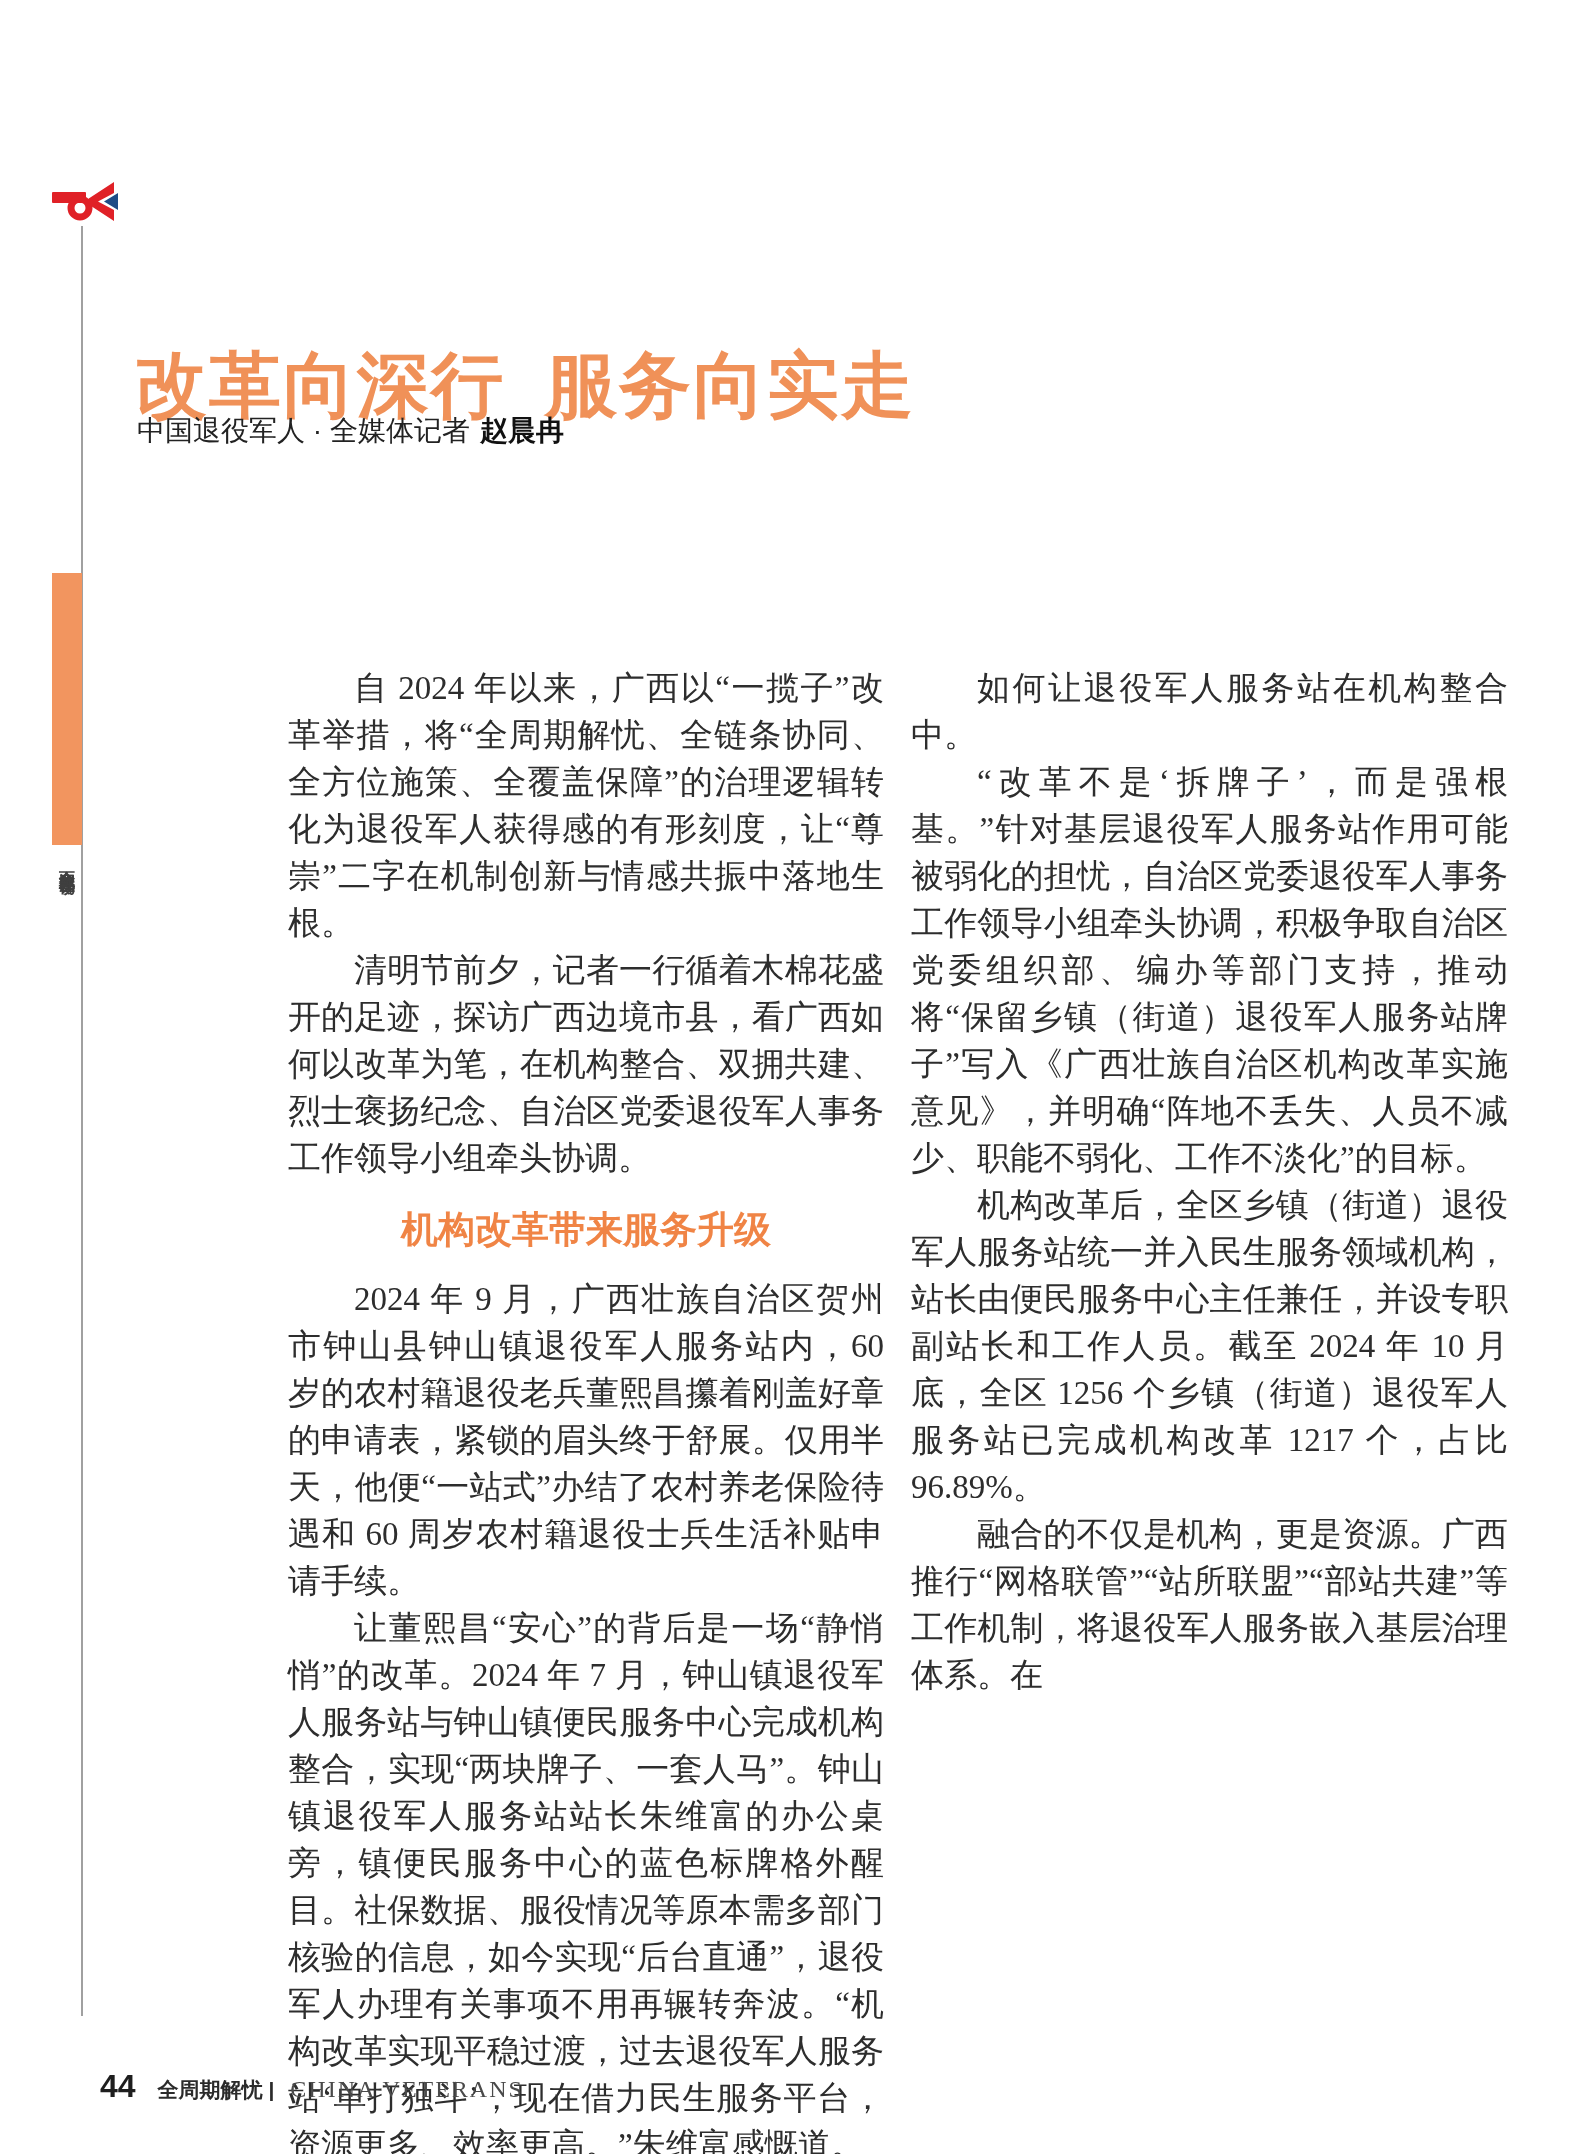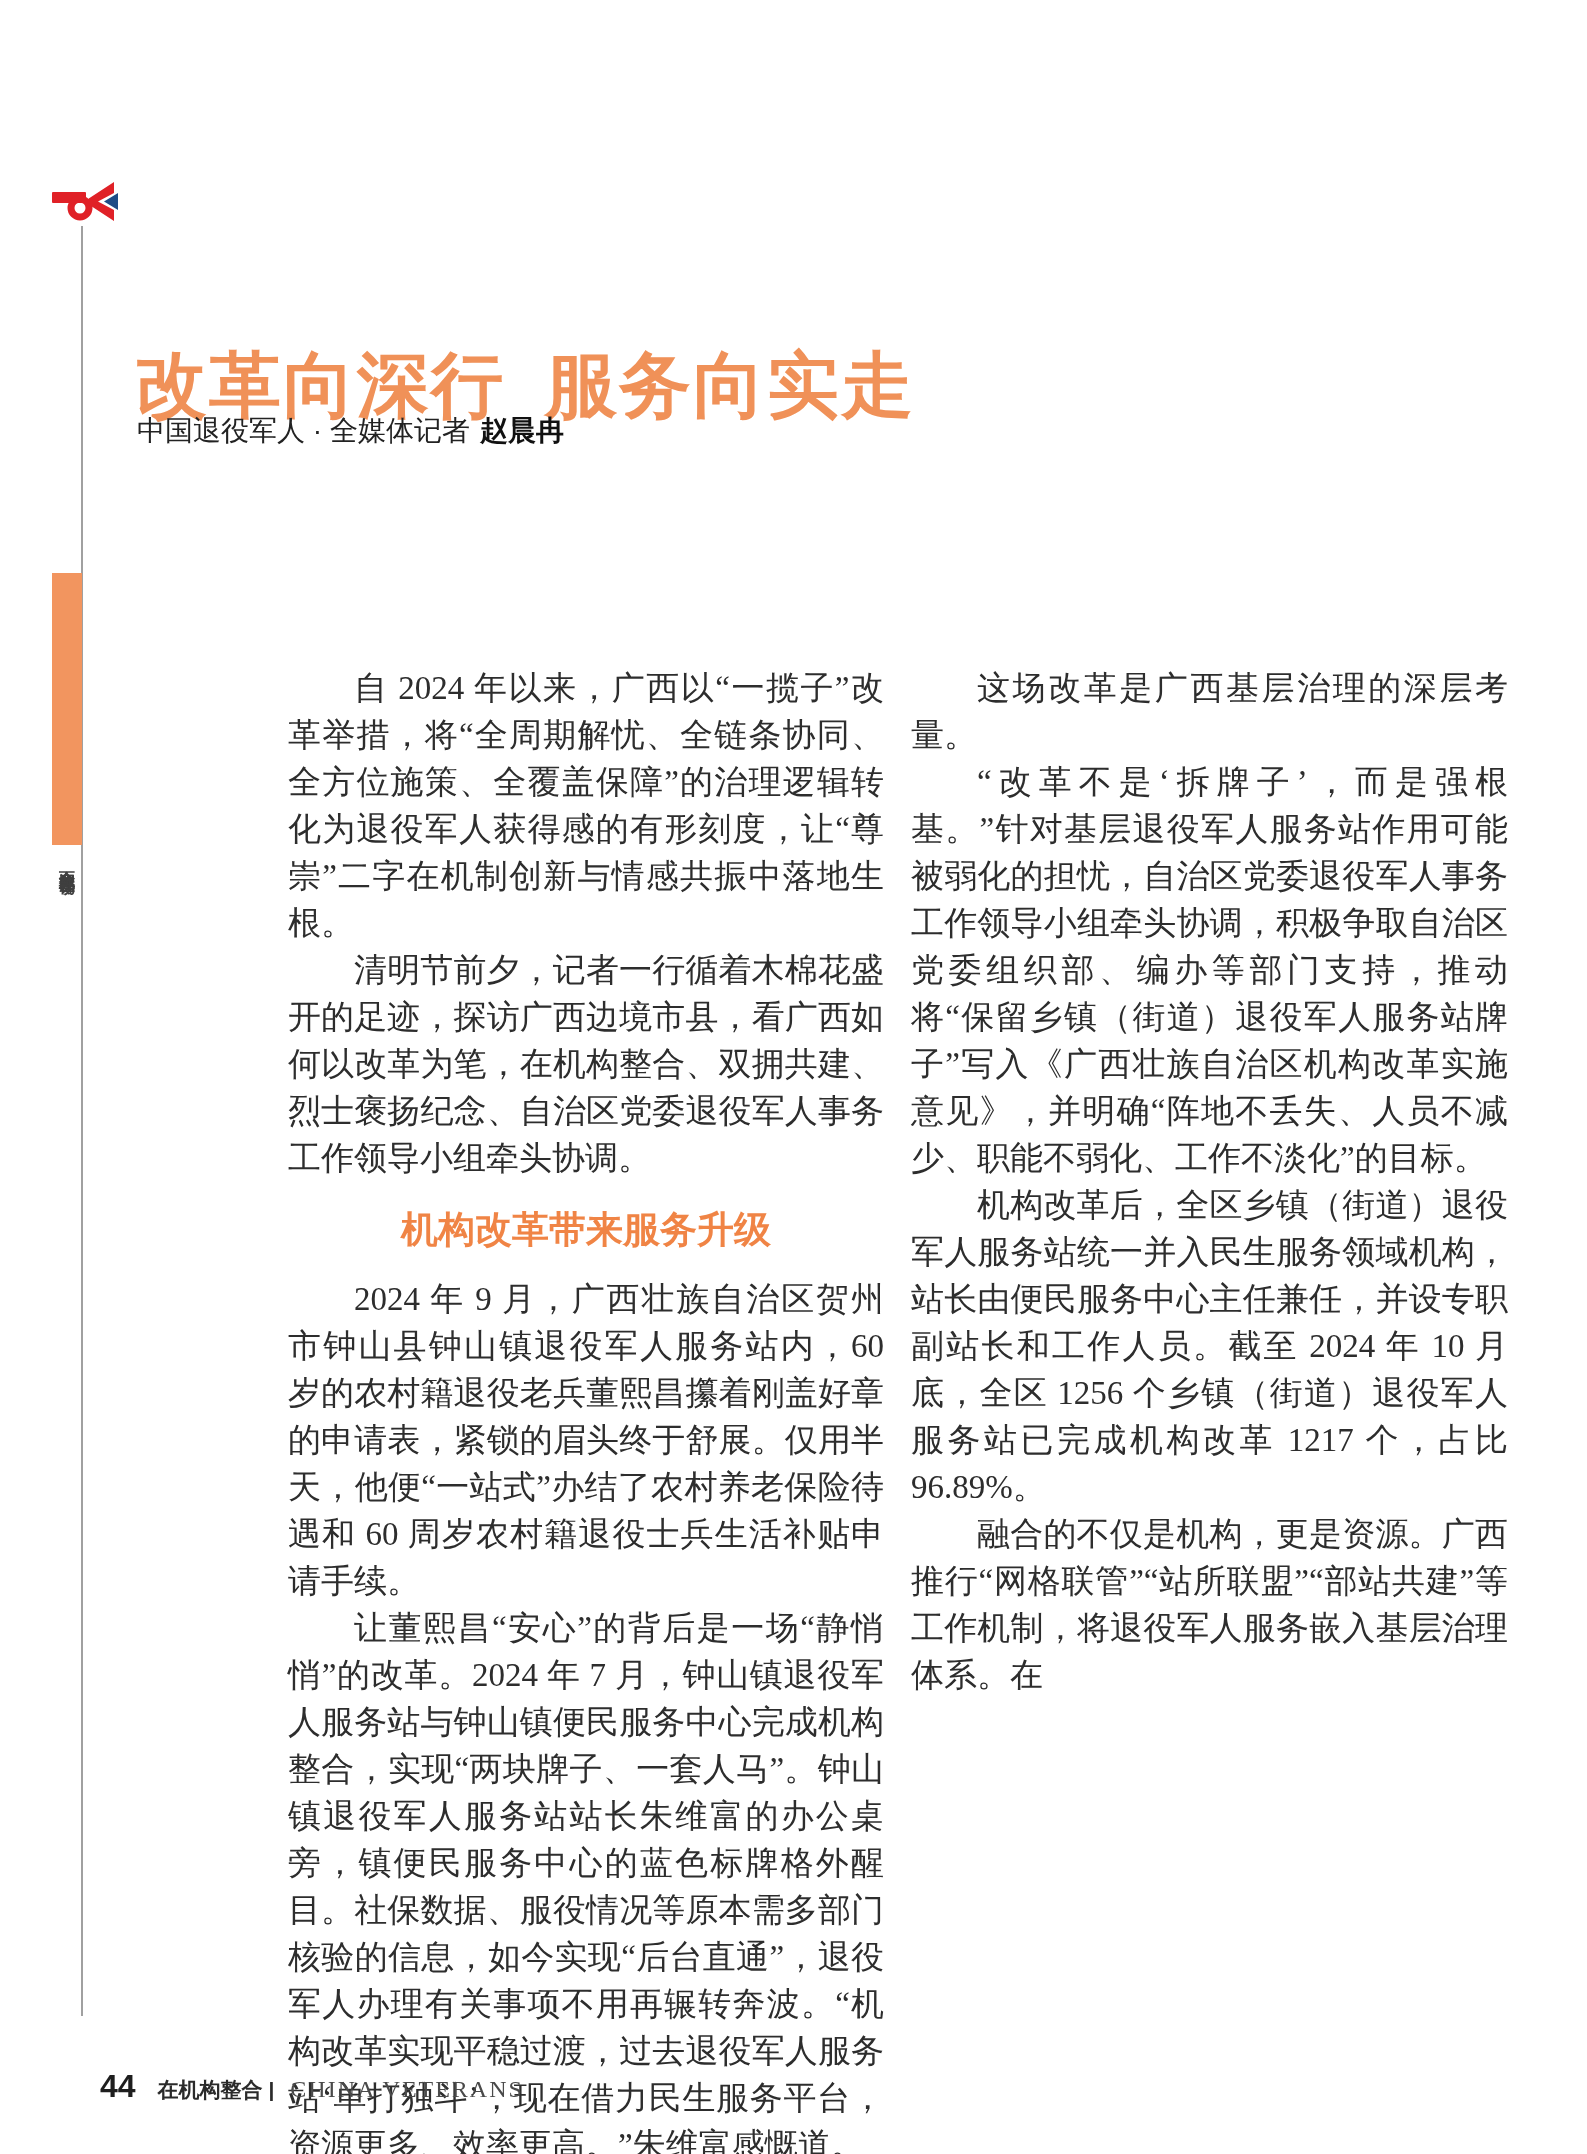--- a/index.html
+++ b/index.html
@@ -91,25 +91,25 @@
 
   <div class="col col-left">
     <p class="para">自 2024 年以来，广西以“一揽子”改革举措，将“全周期解忧、全链条协同、全方位施策、全覆盖保障”的治理逻辑转化为退役军人获得感的有形刻度，让“尊崇”二字在机制创新与情感共振中落地生根。</p>
     <p class="para">清明节前夕，记者一行循着木棉花盛开的足迹，探访广西边境市县，看广西如何以改革为笔，在机构整合、双拥共建、烈士褒扬纪念、自治区党委退役军人事务工作领导小组牵头协调。</p>
     <h2 class="section-heading">机构改革带来服务升级</h2>
     <p class="para">2024 年 9 月，广西壮族自治区贺州市钟山县钟山镇退役军人服务站内，60 岁的农村籍退役老兵董熙昌攥着刚盖好章的申请表，紧锁的眉头终于舒展。仅用半天，他便“一站式”办结了农村养老保险待遇和 60 周岁农村籍退役士兵生活补贴申请手续。</p>
     <p class="para">让董熙昌“安心”的背后是一场“静悄悄”的改革。2024 年 7 月，钟山镇退役军人服务站与钟山镇便民服务中心完成机构整合，实现“两块牌子、一套人马”。钟山镇退役军人服务站站长朱维富的办公桌旁，镇便民服务中心的蓝色标牌格外醒目。社保数据、服役情况等原本需多部门核验的信息，如今实现“后台直通”，退役军人办理有关事项不用再辗转奔波。“机构改革实现平稳过渡，过去退役军人服务站‘单打独斗’，现在借力民生服务平台，资源更多、效率更高。”朱维富感慨道。</p>
   </div>
 
   <div class="col col-right">
-    <p class="para">这场改革是广西基层治理的深层考量。</p>
+    <p class="para">如何让退役军人服务站在机构整合中。</p>
     <p class="para">“改革不是‘拆牌子’，而是强根基。”针对基层退役军人服务站作用可能被弱化的担忧，自治区党委退役军人事务工作领导小组牵头协调，积极争取自治区党委组织部、编办等部门支持，推动将“保留乡镇（街道）退役军人服务站牌子”写入《广西壮族自治区机构改革实施意见》，并明确“阵地不丢失、人员不减少、职能不弱化、工作不淡化”的目标。</p>
     <p class="para">机构改革后，全区乡镇（街道）退役军人服务站统一并入民生服务领域机构，站长由便民服务中心主任兼任，并设专职副站长和工作人员。截至 2024 年 10 月底，全区 1256 个乡镇（街道）退役军人服务站已完成机构改革 1217 个，占比 96.89%。</p>
     <p class="para">融合的不仅是机构，更是资源。广西推行“网格联管”“站所联盟”“部站共建”等工作机制，将退役军人服务嵌入基层治理体系。在</p>
   </div>
 
   <div class="footer">
     <span class="page-number">44</span>
-    <span class="magazine-cn">在机构整合 |</span>
+    <span class="magazine-cn">全周期解忧 |</span>
     <span class="magazine-en">CHINA VETERANS</span>
   </div>
 
 </div>
 
 </body></html>

